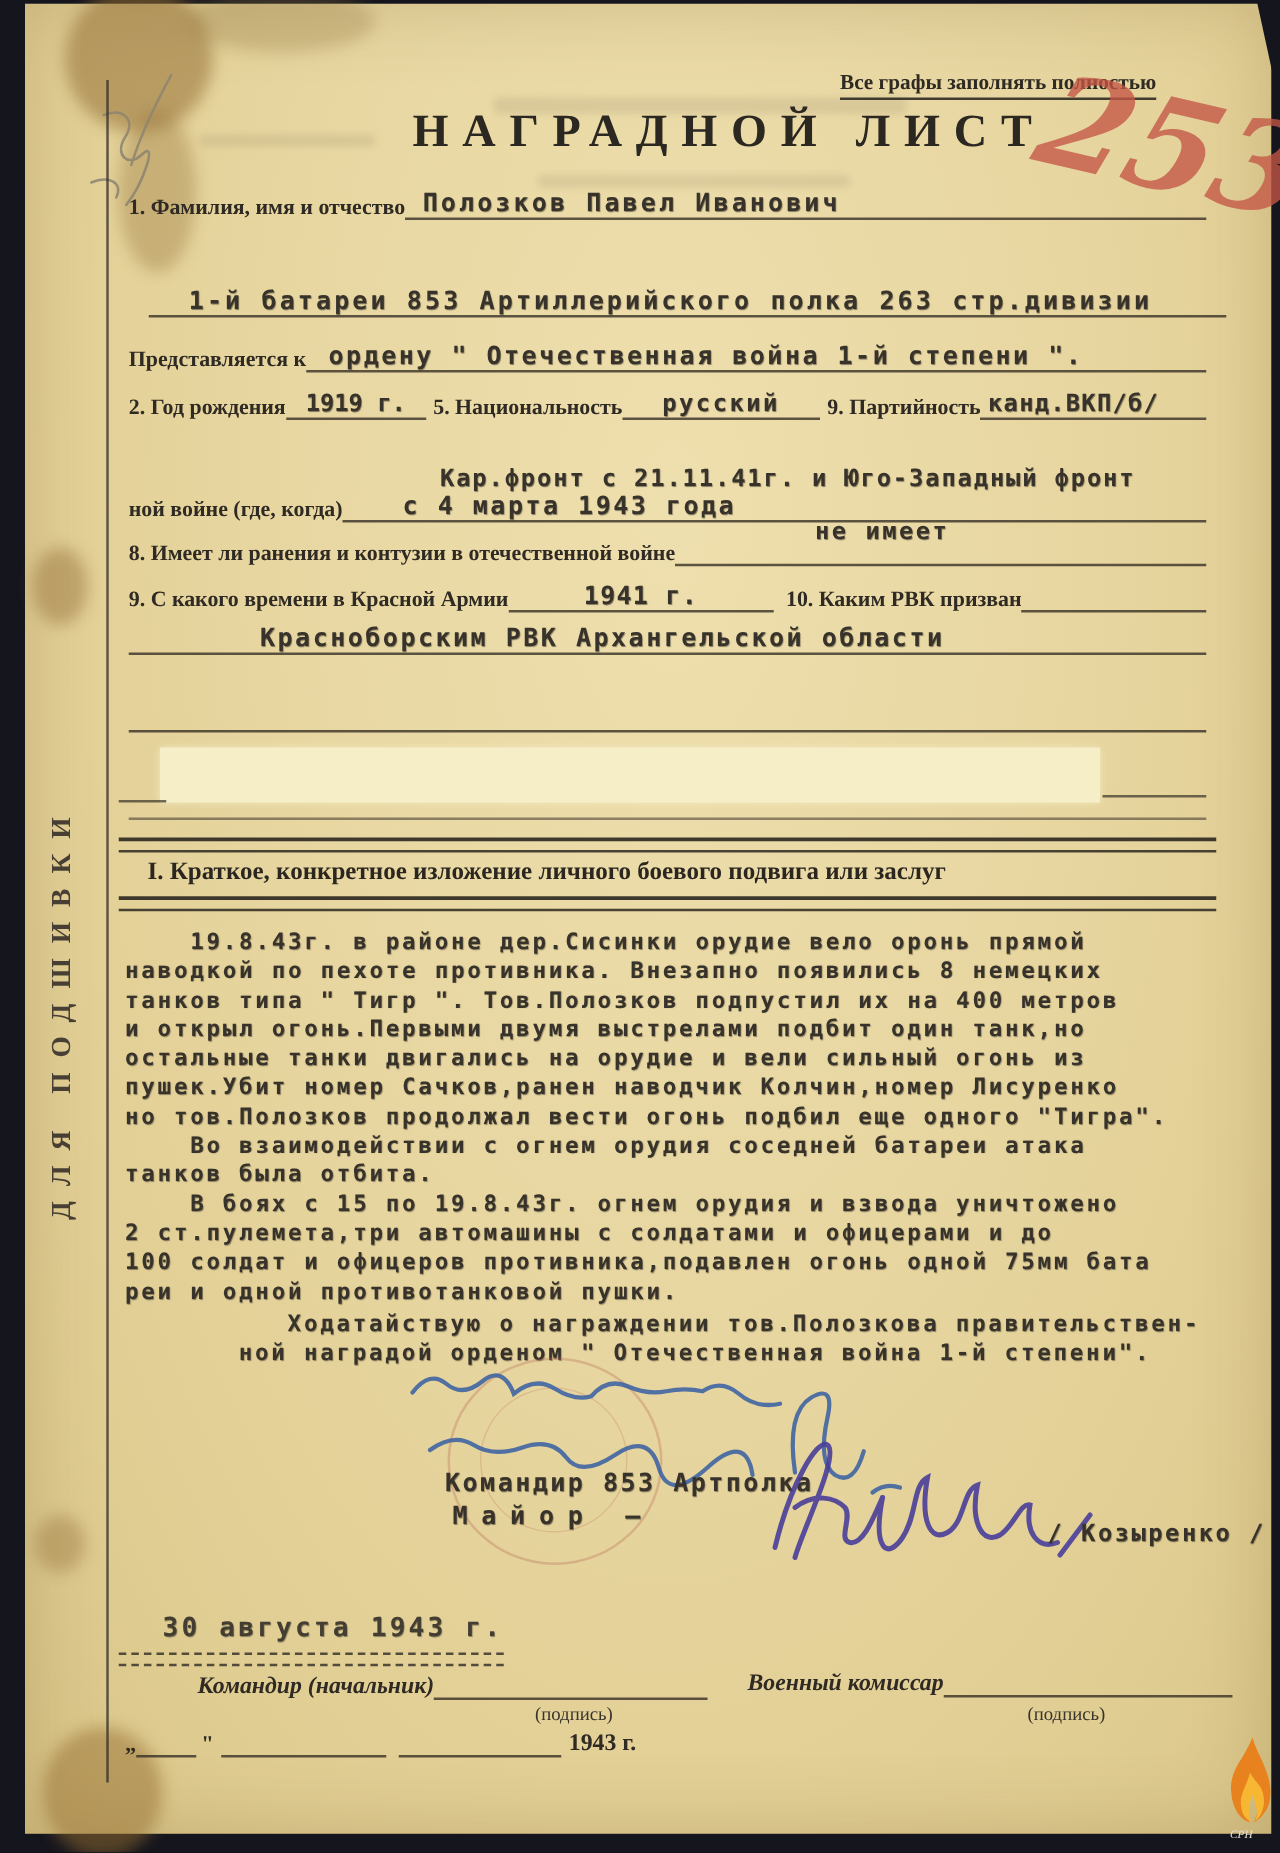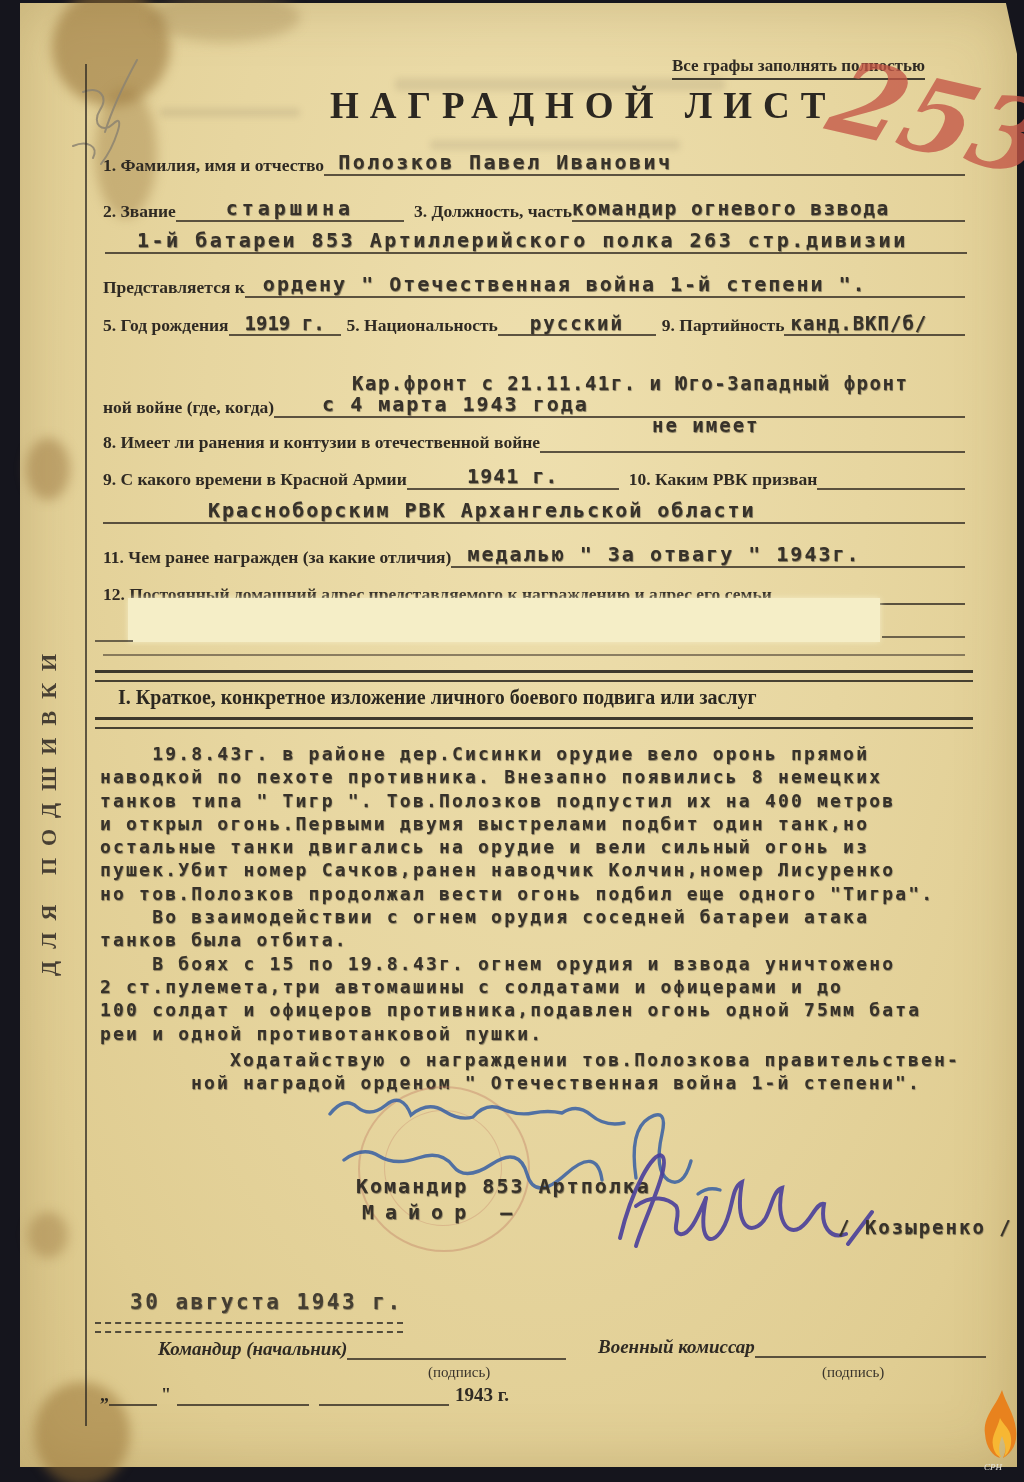--- a/index.html
+++ b/index.html
@@ -58,38 +58,32 @@
   <div class="lbl" style="position:absolute;left:672px;top:56px;font-size:17px;border-bottom:2px solid rgba(47,43,36,.9);padding-bottom:2px;">Все графы заполнять полностью</div>
   <div class="lbl" style="position:absolute;left:330px;top:84px;font-size:37px;letter-spacing:11px;font-weight:bold;color:#2b2721;">НАГРАДНОЙ ЛИСТ</div>
   <div style="position:absolute;left:833px;top:58px;font-family:'DejaVu Serif',serif;font-style:italic;font-size:102px;
               color:rgba(196,86,70,.78);transform:rotate(13deg) skewX(-7deg);font-weight:bold;">253</div>
 
   <div class="row" style="left:103px;top:150px;width:862px;">
     <span class="lbl" style="font-size:17.5px;">1. Фамилия, имя  и отчество</span>
     <span class="ul fill" style="text-align:left;padding-left:14px;"><span class="tw" style="font-size:20px;letter-spacing:2.5px;">Полозков Павел Иванович</span></span>
   </div>
 
-  <div class="row" style="left:103px;top:196px;width:862px;">
-    <span class="lbl" style="font-size:17.5px;">2. Звание</span>
-    <span class="ul" style="width:228px;text-align:center;"><span class="tw" style="font-size:20px;letter-spacing:4px;">старшина</span></span>
-    <span class="lbl" style="font-size:17.5px;padding-left:10px;">3. Должность, часть</span>
-    <span class="ul fill"><span class="tw" style="font-size:19.5px;letter-spacing:1.5px;">командир огневого взвода</span></span>
-  </div>
 
-  <div class="row" style="left:105px;top:228px;width:862px;">
+  <div class="row" style="left:119px;top:228px;width:862px;">
     <span class="ul fill" style="padding-left:32px;"><span class="tw" style="font-size:20px;letter-spacing:2.5px;">1-й батареи 853 Артиллерийского полка 263 стр.дивизии</span></span>
   </div>
 
   <div class="row" style="left:103px;top:272px;width:862px;">
     <span class="lbl" style="font-size:17.5px;">Представляется к</span>
     <span class="ul fill" style="padding-left:18px;"><span class="tw" style="font-size:20px;letter-spacing:2px;">ордену " Отечественная война 1-й степени ".</span></span>
   </div>
 
   <div class="row" style="left:103px;top:312px;width:862px;">
-    <span class="lbl" style="font-size:17.5px;">5. Год рождения</span>
+    <span class="lbl" style="font-size:17.5px;">2. Год рождения</span>
     <span class="ul" style="width:112px;text-align:center;"><span class="tw" style="font-size:19px;">1919 г.</span></span>
     <span class="lbl" style="font-size:17.5px;padding-left:6px;">5. Национальность</span>
     <span class="ul" style="width:158px;text-align:center;"><span class="tw" style="font-size:19px;letter-spacing:2px;">русский</span></span>
     <span class="lbl" style="font-size:17.5px;padding-left:6px;">9. Партийность</span>
     <span class="ul fill" style="text-align:left;padding-left:6px;"><span class="tw" style="font-size:19px;letter-spacing:1px;">канд.ВКП/б/</span></span>
   </div>
 
   <div class="tw" style="position:absolute;left:352px;top:372px;font-size:19px;letter-spacing:1.5px;">Кар.фронт с 21.11.41г. и Юго-Западный фронт</div>
   <div class="row" style="left:103px;top:392px;width:862px;">
     <span class="lbl" style="font-size:17.5px;">ной войне (где,  когда)</span>
@@ -106,27 +100,22 @@
     <span class="lbl" style="font-size:17.5px;">9. С какого времени в Красной Армии</span>
     <span class="ul" style="width:212px;text-align:center;"><span class="tw" style="font-size:20px;letter-spacing:1px;">1941 г.</span></span>
     <span class="lbl" style="font-size:17.5px;padding-left:10px;">10. Каким РВК призван</span>
     <span class="ul fill"></span>
   </div>
 
   <div class="row" style="left:103px;top:498px;width:862px;">
     <span class="ul fill" style="padding-left:105px;"><span class="tw" style="font-size:20px;letter-spacing:2px;">Красноборским РВК Архангельской области</span></span>
   </div>
 
-  <div class="row" style="left:103px;top:542px;width:862px;">
-    <span class="lbl" style="font-size:17.5px;">11. Чем ранее награжден (за какие отличия)</span>
-    <span class="ul fill" style="padding-left:16px;"><span class="tw" style="font-size:20px;letter-spacing:2px;">медалью " За отвагу " 1943г.</span></span>
-  </div>
 
   <div class="row" style="left:103px;top:584px;width:862px;">
-    <span class="lbl" style="font-size:17.5px;">12. Постоянный домашний адрес представляемого к награждению и адрес его семьи</span>
     <span class="ul fill"></span>
   </div>
   <div style="position:absolute;left:128px;top:598px;width:752px;height:44px;background:#f5eec7;box-shadow:0 0 6px rgba(245,238,199,.9);"></div>
   <div style="position:absolute;left:95px;top:640px;width:38px;border-bottom:2px solid rgba(55,48,38,.7);"></div>
   <div style="position:absolute;left:882px;top:636px;width:83px;border-bottom:2px solid rgba(55,48,38,.7);"></div>
 
   <div style="position:absolute;left:103px;top:654px;width:862px;border-top:2px solid rgba(60,50,40,.55);"></div>
   <div class="drule" style="left:95px;top:670px;width:878px;"></div>
   <div class="lbl" style="position:absolute;left:118px;top:686px;font-size:20px;font-weight:bold;color:#2b2720;">I. Краткое, конкретное изложение личного боевого подвига или заслуг</div>
   <div class="drule" style="left:95px;top:717px;width:878px;"></div>

